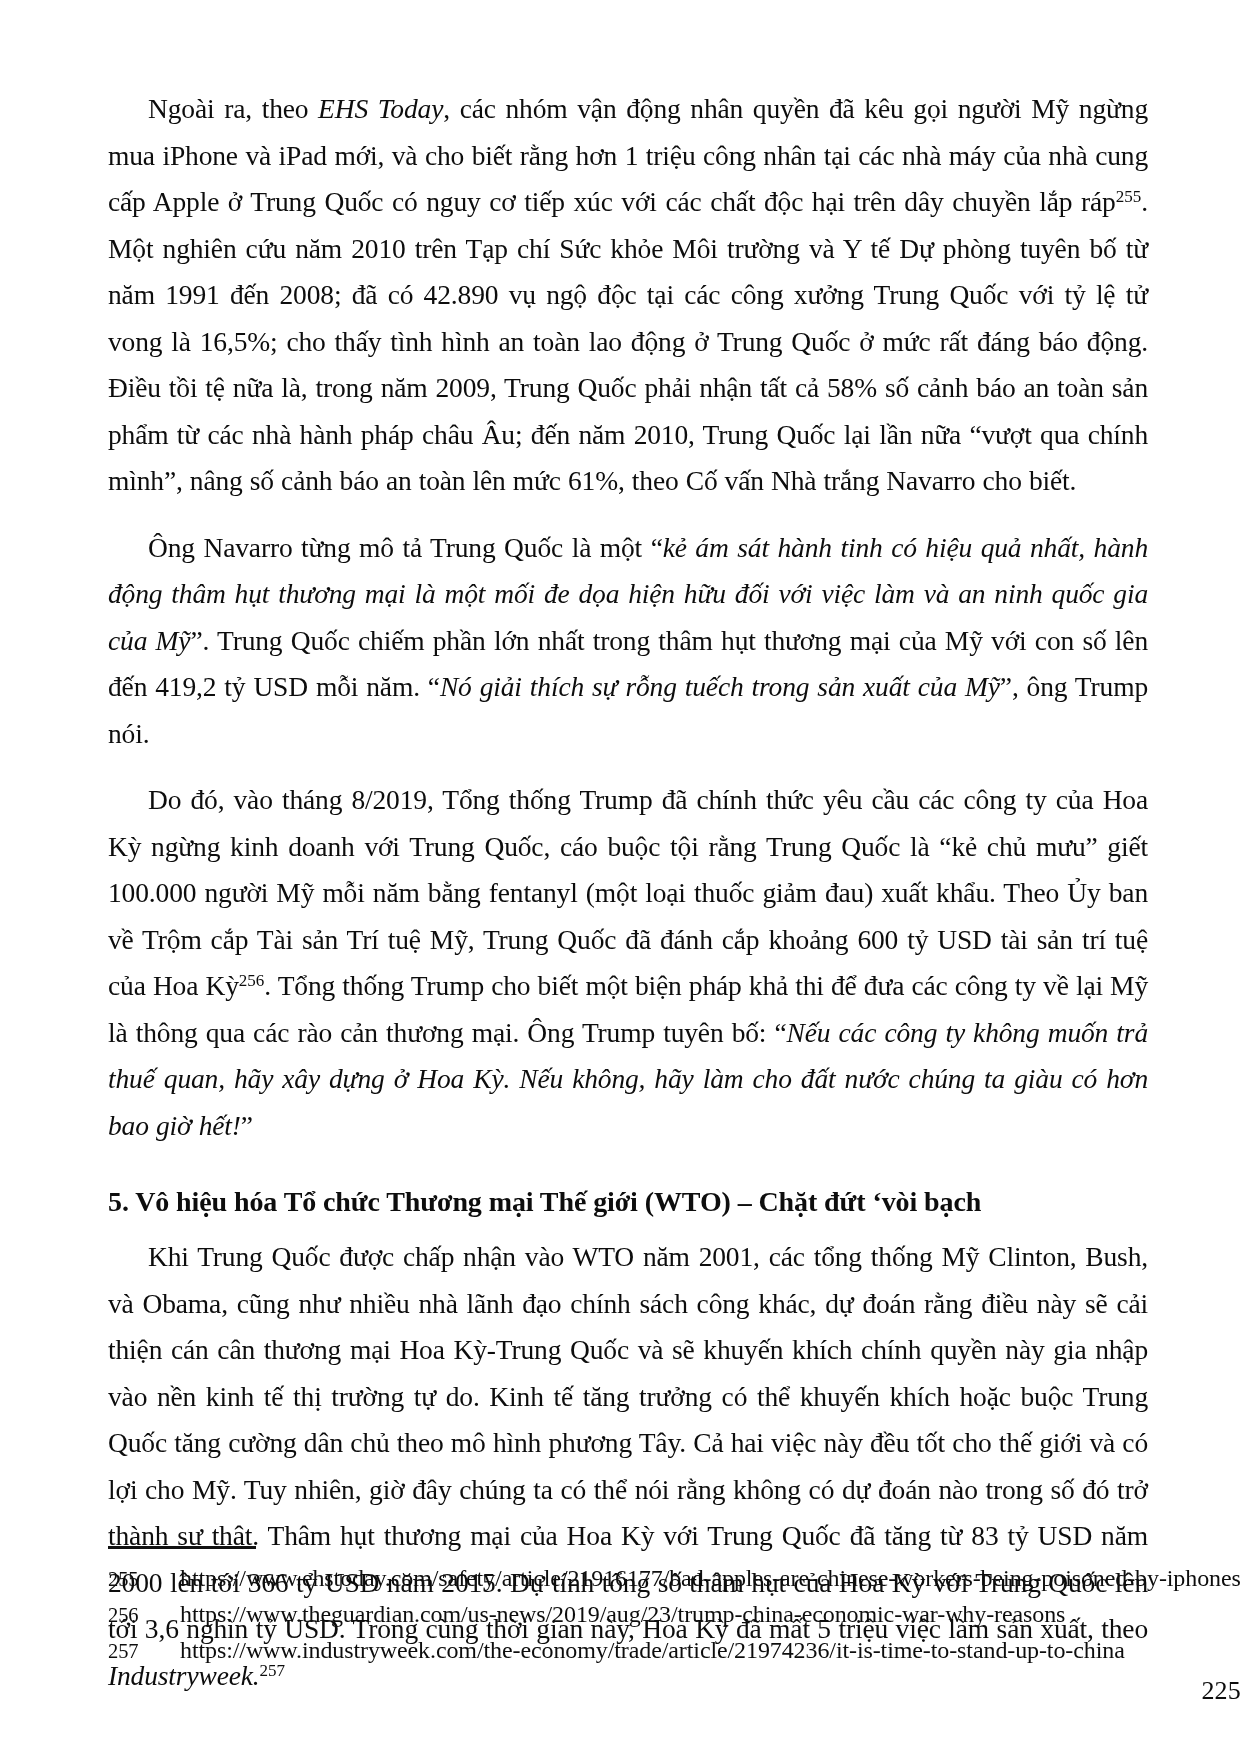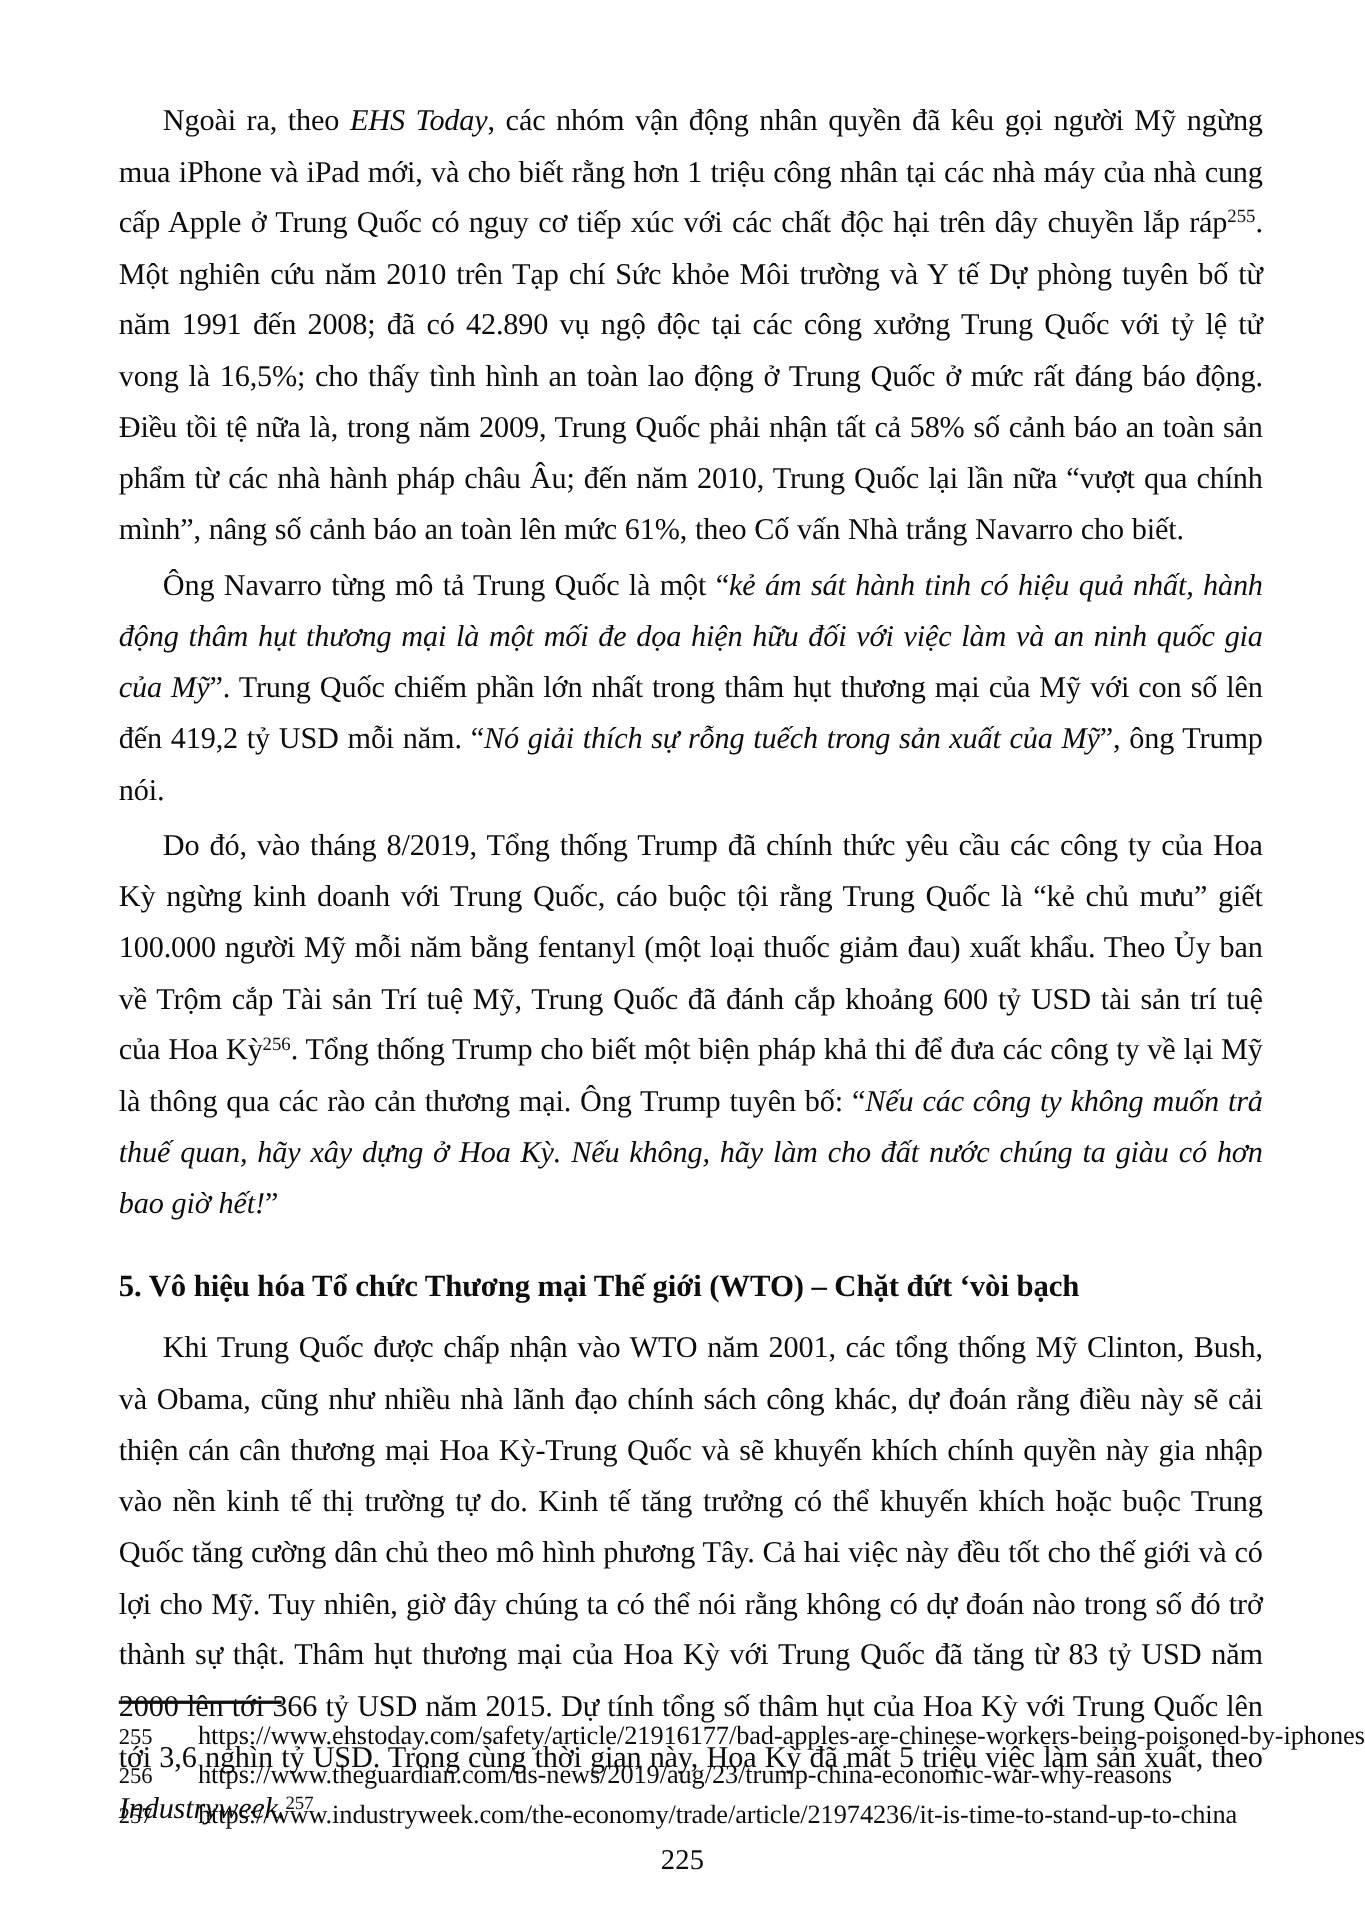--- a/index.html
+++ b/index.html
@@ -35,21 +35,21 @@
     text-align: justify;
     text-justify: inter-word;
     font-size: 27.5px;
     line-height: 46.5px;
     text-indent: 40px;
     letter-spacing: -0.15px;
     word-spacing: 0.4px;
     hyphens: none;
   }
   p.body-par + p.body-par {
-    margin-top: 4px;
+    margin-top: 20px;
   }
   .ital {
     font-style: italic;
   }
   sup.fn {
     font-size: 0.62em;
     vertical-align: 0.52em;
     line-height: 0;
     letter-spacing: 0;
   }
@@ -94,21 +94,21 @@
   .fn-url {
     flex: 1 1 auto;
     white-space: nowrap;
     font-size: 24px;
   }
   .page-number {
     position: absolute;
     left: 0;
     top: 1676px;
     width: 1241px;
-    text-align: center;
+    text-align: right;
     font-size: 26px;
     letter-spacing: 0.2px;
   }
 </style>
 </head>
 <body>
 
 <div class="page">
 
   <div class="content">

